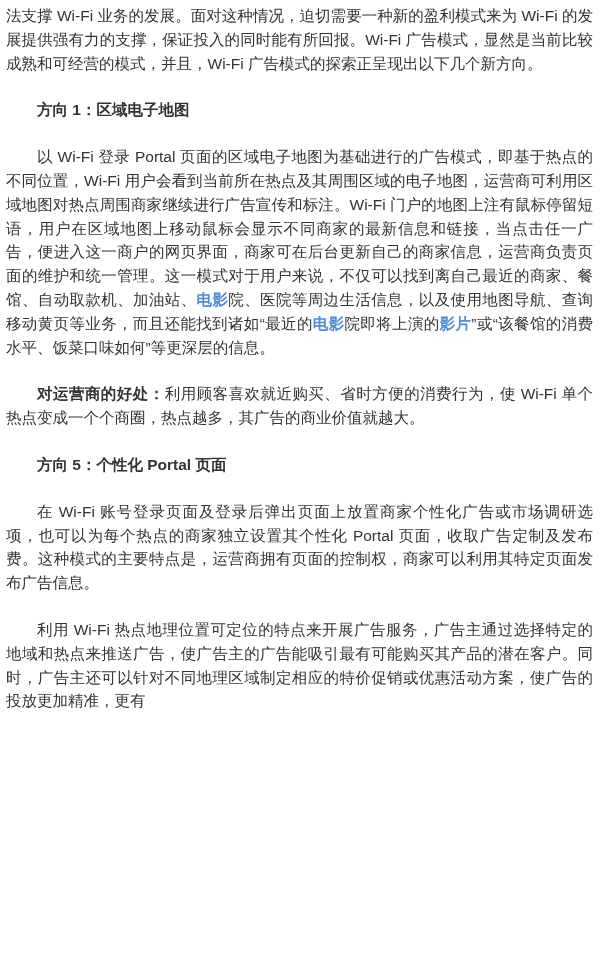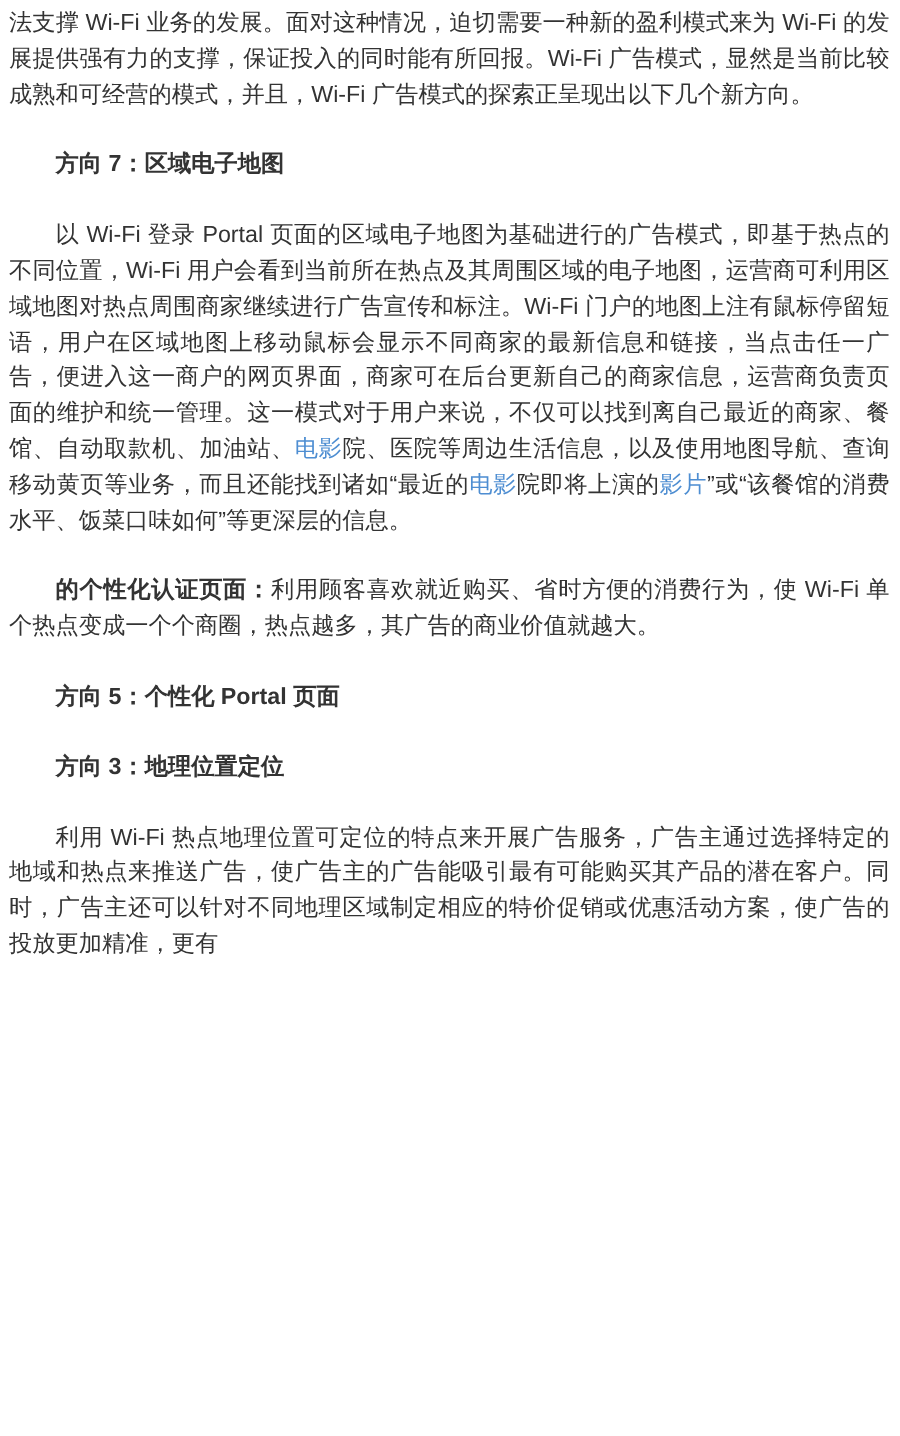--- a/index.html
+++ b/index.html
@@ -24,26 +24,26 @@
   }
   .para.indent { text-indent: 2em; }
   .heading {
     margin: 0 0 23px 0;
     line-height: 23.8px;
     font-size: 15.5px;
     font-weight: bold;
     text-indent: 2em;
   }
   .run-bold { font-weight: bold; }
-  .run-link { cursor: pointer; text-decoration: none; }
+  .run-link { cursor: pointer; text-decoration: none; font-weight: bold; }
 </style>
 </head>
 <body>
 
 <div class="page" id="doc-root" style="background: rgb(255, 255, 255); color: rgb(51, 51, 51);">
     <p class="para"><span>法支撑 Wi-Fi 业务的发展。面对这种情况，迫切需要一种新的盈利模式来为 Wi-Fi 的发展提供强有力的支撑，保证投入的同时能有所回报。Wi-Fi 广告模式，显然是当前比较成熟和可经营的模式，并且，Wi-Fi 广告模式的探索正呈现出以下几个新方向。</span></p>
-    <h3 class="heading"><span>方向 7：区域电子地图</span></h3>
+    <h3 class="heading"><span>方向 1：区域电子地图</span></h3>
     <p class="para indent"><span>以 Wi-Fi 登录 Portal 页面的区域电子地图为基础进行的广告模式，即基于热点的不同位置，Wi-Fi 用户会看到当前所在热点及其周围区域的电子地图，运营商可利用区域地图对热点周围商家继续进行广告宣传和标注。Wi-Fi 门户的地图上注有鼠标停留短语，用户在区域地图上移动鼠标会显示不同商家的最新信息和链接，当点击任一广告，便进入这一商户的网页界面，商家可在后台更新自己的商家信息，运营商负责页面的维护和统一管理。这一模式对于用户来说，不仅可以找到离自己最近的商家、餐馆、自动取款机、加油站、</span><span class="run-link" style="color: rgb(78, 142, 210);">电影</span><span>院、医院等周边生活信息，以及使用地图导航、查询移动黄页等业务，而且还能找到诸如“最近的</span><span class="run-link" style="color: rgb(78, 142, 210);">电影</span><span>院即将上演的</span><span class="run-link" style="color: rgb(78, 142, 210);">影片</span><span>”或“该餐馆的消费水平、饭菜口味如何”等更深层的信息。</span></p>
-    <p class="para indent"><span class="run-bold">的个性化认证页面：</span><span>利用顾客喜欢就近购买、省时方便的消费行为，使 Wi-Fi 单个热点变成一个个商圈，热点越多，其广告的商业价值就越大。</span></p>
+    <p class="para indent"><span class="run-bold">对运营商的好处：</span><span>利用顾客喜欢就近购买、省时方便的消费行为，使 Wi-Fi 单个热点变成一个个商圈，热点越多，其广告的商业价值就越大。</span></p>
     <h3 class="heading"><span>方向 5：个性化 Portal 页面</span></h3>
-    <h3 class="heading"><span>方向 3：地理位置定位</span></h3>
+    <p class="para indent"><span>在 Wi-Fi 账号登录页面及登录后弹出页面上放置商家个性化广告或市场调研选项，也可以为每个热点的商家独立设置其个性化 Portal 页面，收取广告定制及发布费。这种模式的主要特点是，运营商拥有页面的控制权，商家可以利用其特定页面发布广告信息。</span></p>
     <p class="para indent"><span>利用 Wi-Fi 热点地理位置可定位的特点来开展广告服务，广告主通过选择特定的地域和热点来推送广告，使广告主的广告能吸引最有可能购买其产品的潜在客户。同时，广告主还可以针对不同地理区域制定相应的特价促销或优惠活动方案，使广告的投放更加精准，更有</span></p>
   </div>
 
 </body></html>

